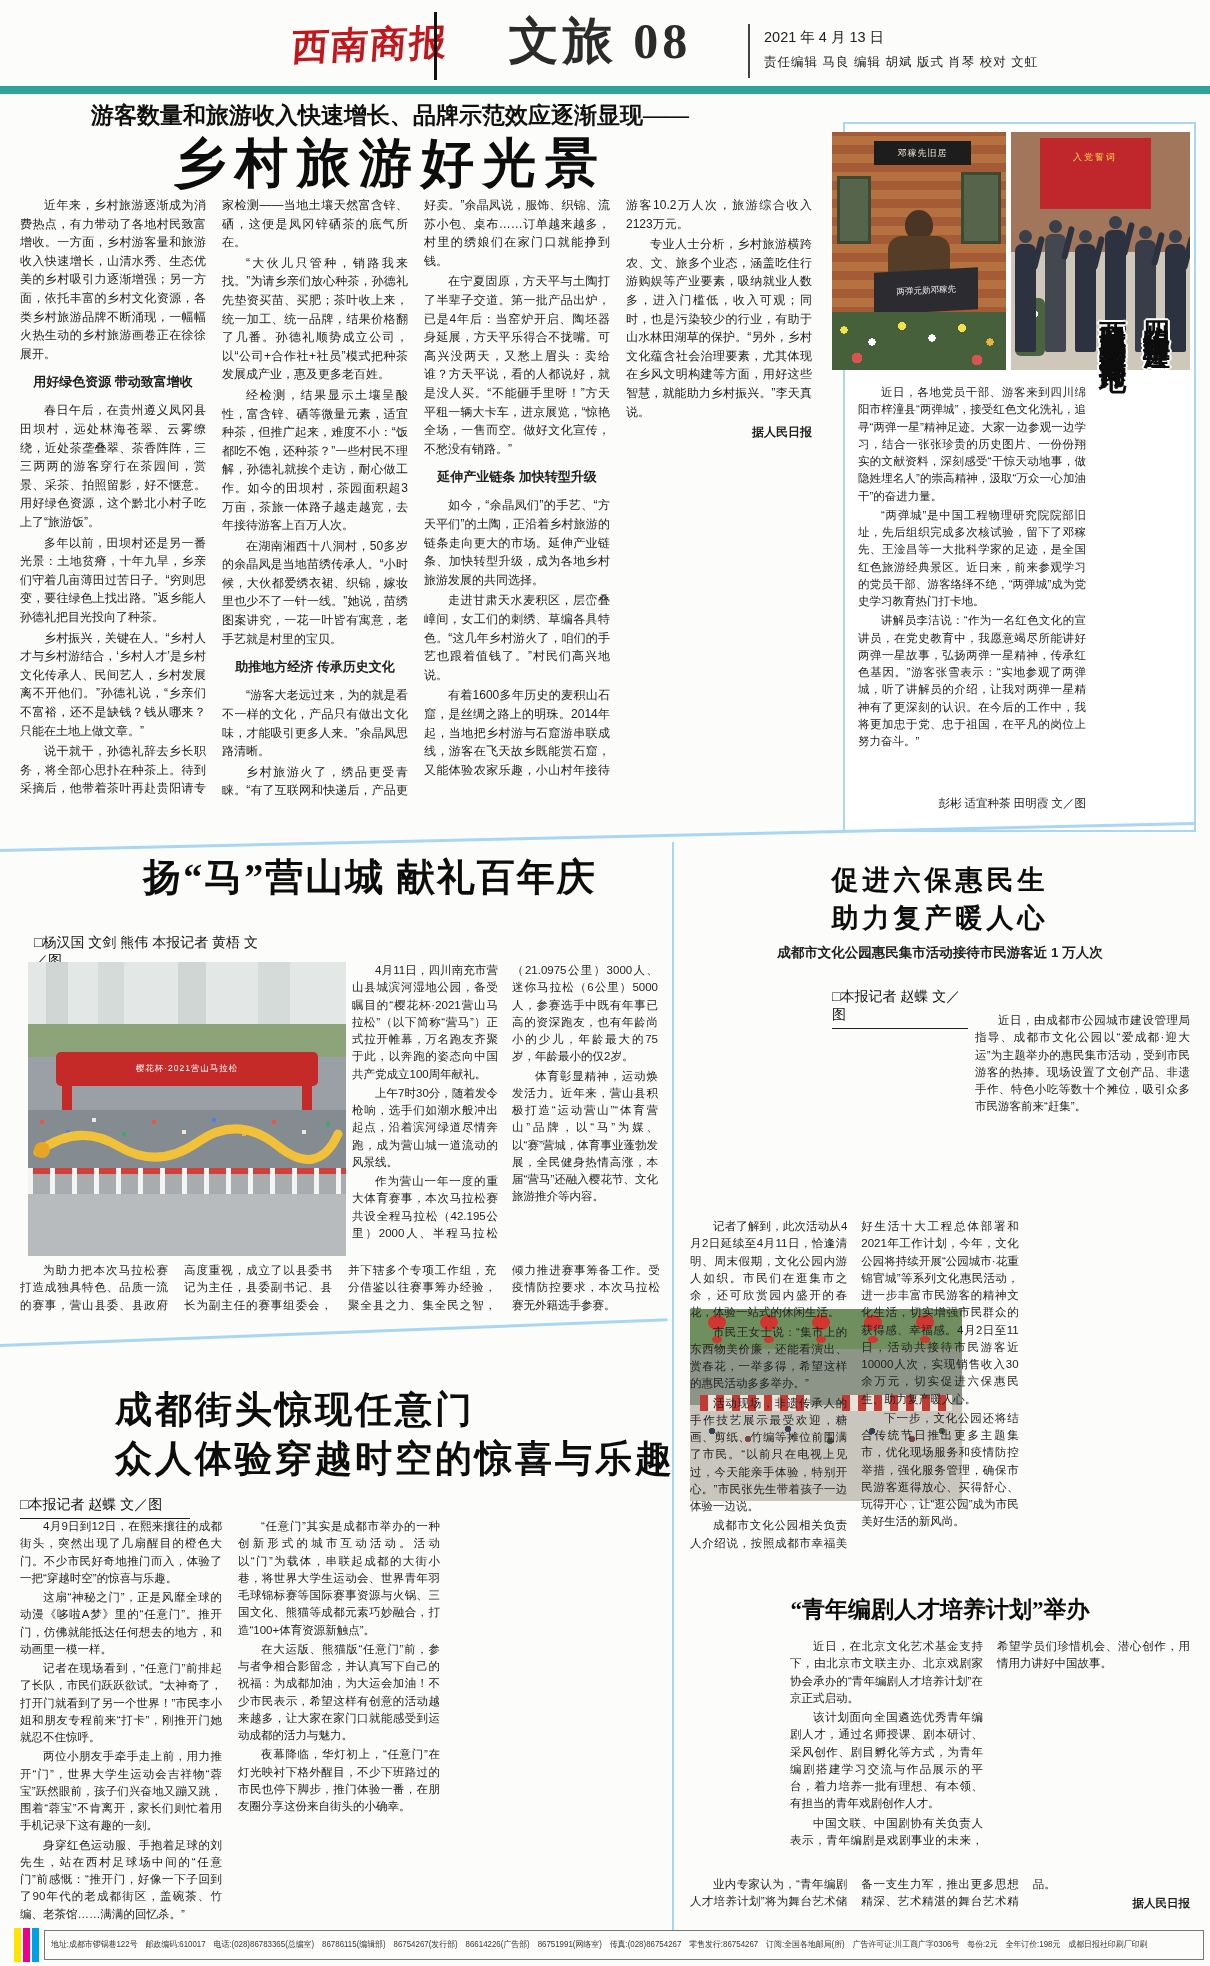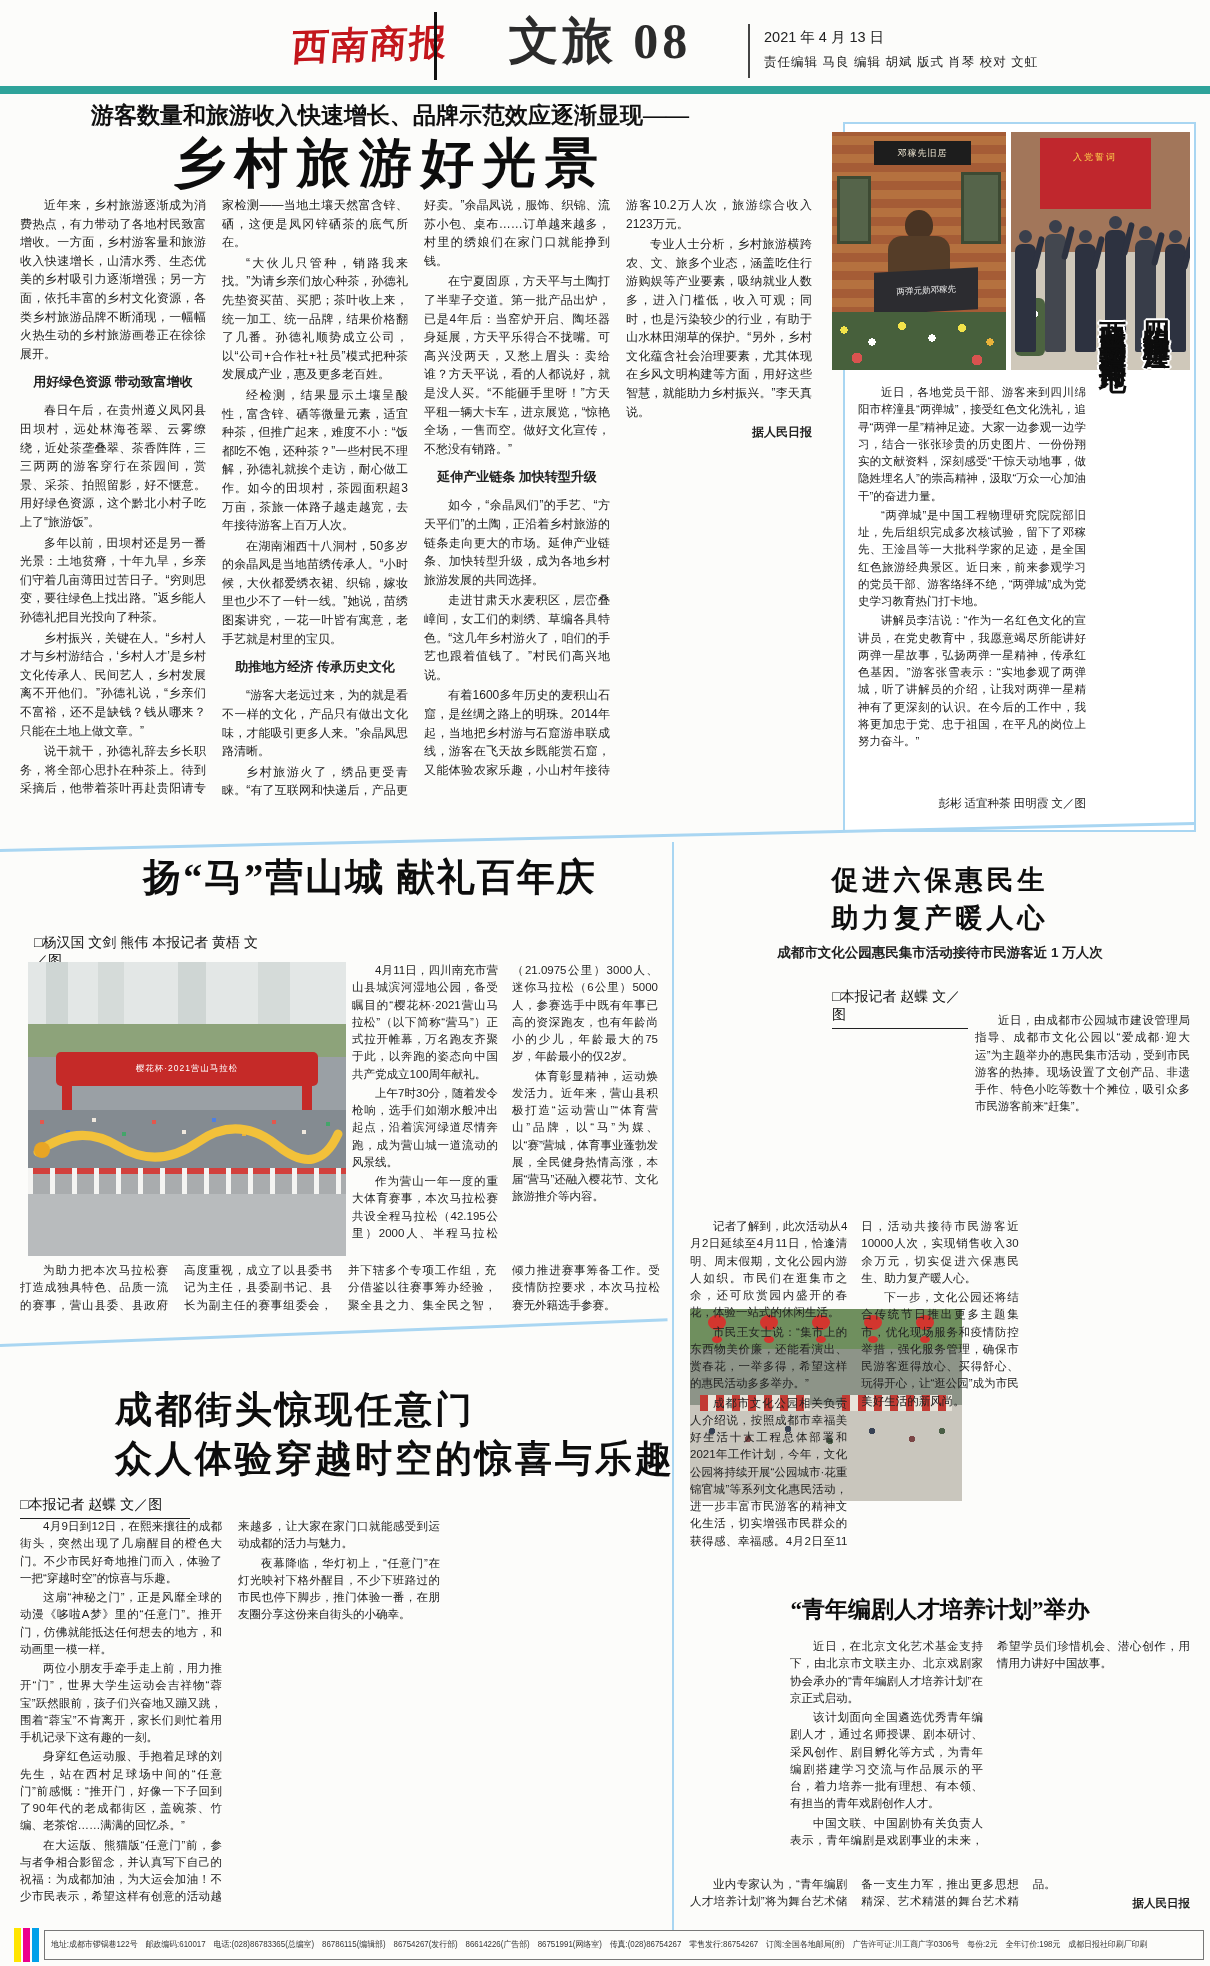--- a/index.html
+++ b/index.html
@@ -268,32 +268,35 @@
   <div class="aw" style="left:10px;width:110px"></div>
   <div class="aw" style="right:10px;width:110px"></div>
   <div class="ppl"></div>
 </div>
 <div class="abs" id="hm-side">
   <p>近日，由成都市公园城市建设管理局指导、成都市文化公园以“爱成都·迎大运”为主题举办的惠民集市活动，受到市民游客的热捧。现场设置了文创产品、非遗手作、特色小吃等数十个摊位，吸引众多市民游客前来“赶集”。</p>
 </div>
 <div class="abs" id="hm-body">
   <p>记者了解到，此次活动从4月2日延续至4月11日，恰逢清明、周末假期，文化公园内游人如织。市民们在逛集市之余，还可欣赏园内盛开的春花，体验一站式的休闲生活。</p>
   <p>市民王女士说：“集市上的东西物美价廉，还能看演出、赏春花，一举多得，希望这样的惠民活动多多举办。”</p>
+  <p>活动现场，非遗传承人的手作技艺展示最受欢迎，糖画、剪纸、竹编等摊位前围满了市民。“以前只在电视上见过，今天能亲手体验，特别开心。”市民张先生带着孩子一边体验一边说。</p>
   <p>成都市文化公园相关负责人介绍说，按照成都市幸福美好生活十大工程总体部署和2021年工作计划，今年，文化公园将持续开展“公园城市·花重锦官城”等系列文化惠民活动，进一步丰富市民游客的精神文化生活，切实增强市民群众的获得感、幸福感。4月2日至11日，活动共接待市民游客近10000人次，实现销售收入30余万元，切实促进六保惠民生、助力复产暖人心。</p>
   <p>下一步，文化公园还将结合传统节日推出更多主题集市，优化现场服务和疫情防控举措，强化服务管理，确保市民游客逛得放心、买得舒心、玩得开心，让“逛公园”成为市民美好生活的新风尚。</p>
 </div>
 
 <div class="abs serif" id="door-t1">成都街头惊现任意门</div>
 <div class="abs serif" id="door-t2">众人体验穿越时空的惊喜与乐趣</div>
 <div class="abs byline" id="door-byline">□本报记者 赵蝶 文／图</div>
 <div class="abs" id="door-body">
   <p>4月9日到12日，在熙来攘往的成都街头，突然出现了几扇醒目的橙色大门。不少市民好奇地推门而入，体验了一把“穿越时空”的惊喜与乐趣。</p>
   <p>这扇“神秘之门”，正是风靡全球的动漫《哆啦A梦》里的“任意门”。推开门，仿佛就能抵达任何想去的地方，和动画里一模一样。</p>
+  <p>记者在现场看到，“任意门”前排起了长队，市民们跃跃欲试。“太神奇了，打开门就看到了另一个世界！”市民李小姐和朋友专程前来“打卡”，刚推开门她就忍不住惊呼。</p>
   <p>两位小朋友手牵手走上前，用力推开“门”，世界大学生运动会吉祥物“蓉宝”跃然眼前，孩子们兴奋地又蹦又跳，围着“蓉宝”不肯离开，家长们则忙着用手机记录下这有趣的一刻。</p>
   <p>身穿红色运动服、手抱着足球的刘先生，站在西村足球场中间的“任意门”前感慨：“推开门，好像一下子回到了90年代的老成都街区，盖碗茶、竹编、老茶馆……满满的回忆杀。”</p>
+  <p>“任意门”其实是成都市举办的一种创新形式的城市互动活动。活动以“门”为载体，串联起成都的大街小巷，将世界大学生运动会、世界青年羽毛球锦标赛等国际赛事资源与火锅、三国文化、熊猫等成都元素巧妙融合，打造“100+体育资源新触点”。</p>
   <p>在大运版、熊猫版“任意门”前，参与者争相合影留念，并认真写下自己的祝福：为成都加油，为大运会加油！不少市民表示，希望这样有创意的活动越来越多，让大家在家门口就能感受到运动成都的活力与魅力。</p>
   <p>夜幕降临，华灯初上，“任意门”在灯光映衬下格外醒目，不少下班路过的市民也停下脚步，推门体验一番，在朋友圈分享这份来自街头的小确幸。</p>
 </div>
 
 <div class="abs serif" id="qn-title">“青年编剧人才培养计划”举办</div>
 <div class="abs" id="qn-body">
   <p>近日，在北京文化艺术基金支持下，由北京市文联主办、北京戏剧家协会承办的“青年编剧人才培养计划”在京正式启动。</p>
   <p>该计划面向全国遴选优秀青年编剧人才，通过名师授课、剧本研讨、采风创作、剧目孵化等方式，为青年编剧搭建学习交流与作品展示的平台，着力培养一批有理想、有本领、有担当的青年戏剧创作人才。</p>
   <p>中国文联、中国剧协有关负责人表示，青年编剧是戏剧事业的未来，希望学员们珍惜机会、潜心创作，用情用力讲好中国故事。</p>
 </div>

